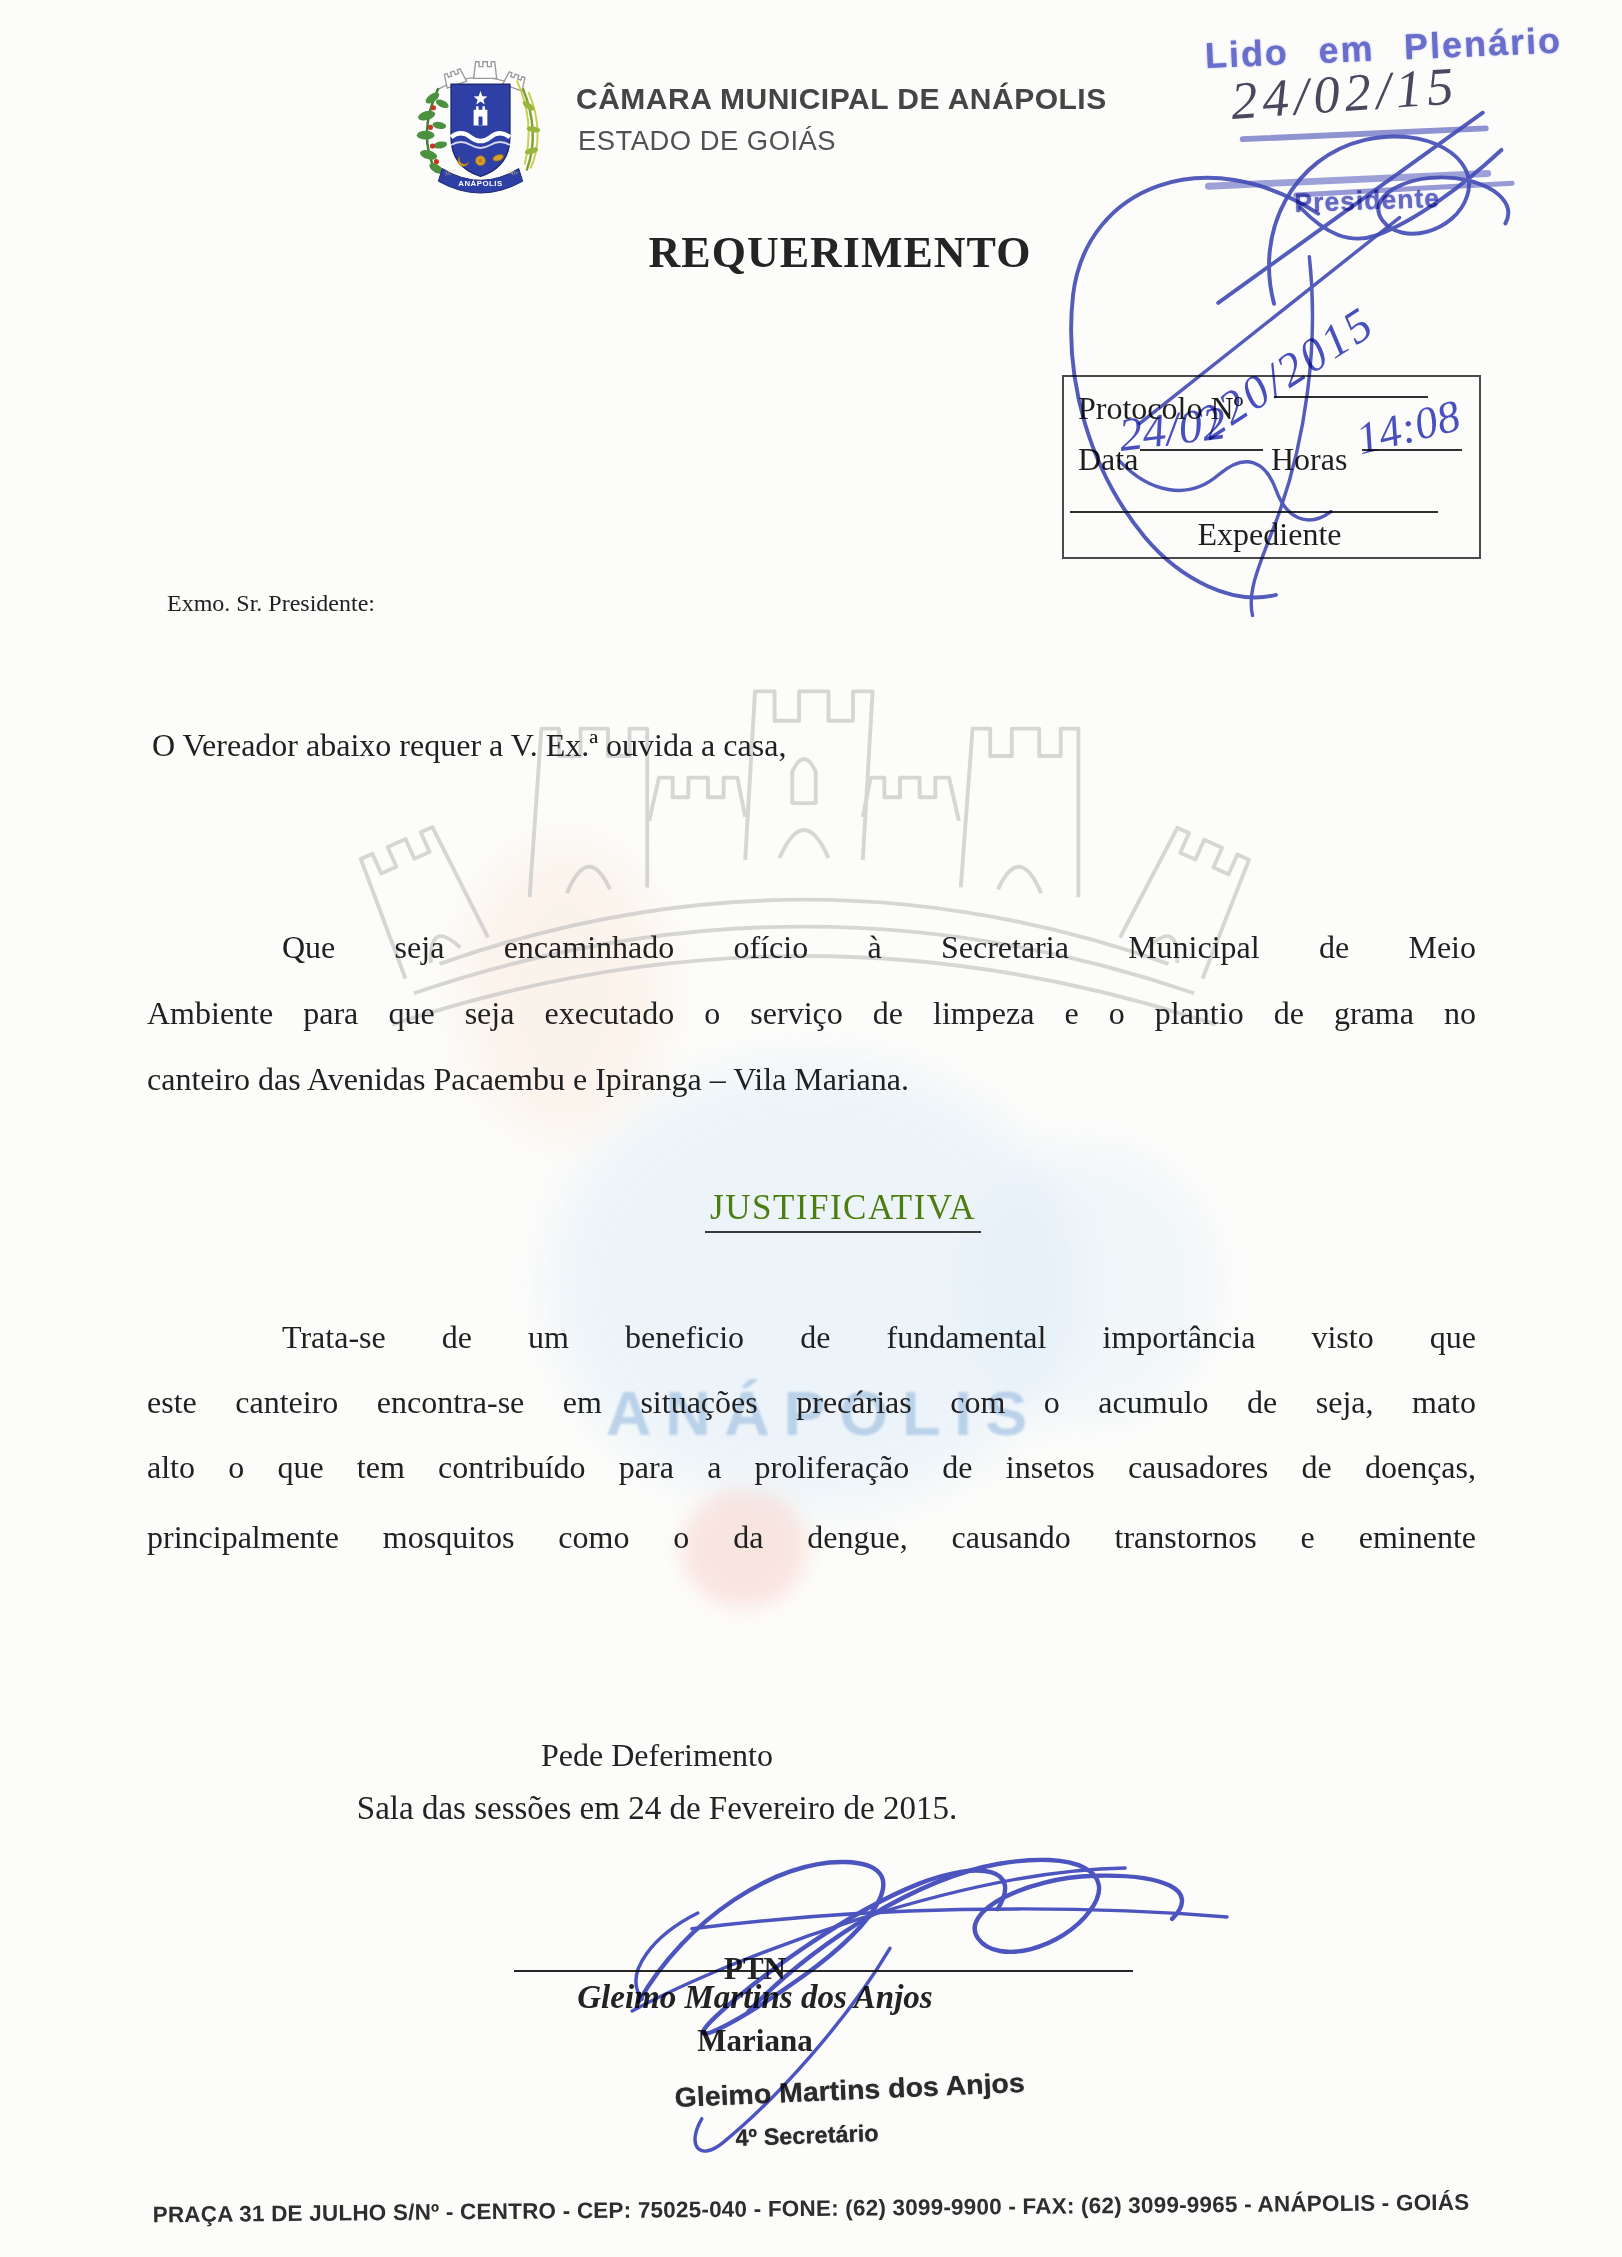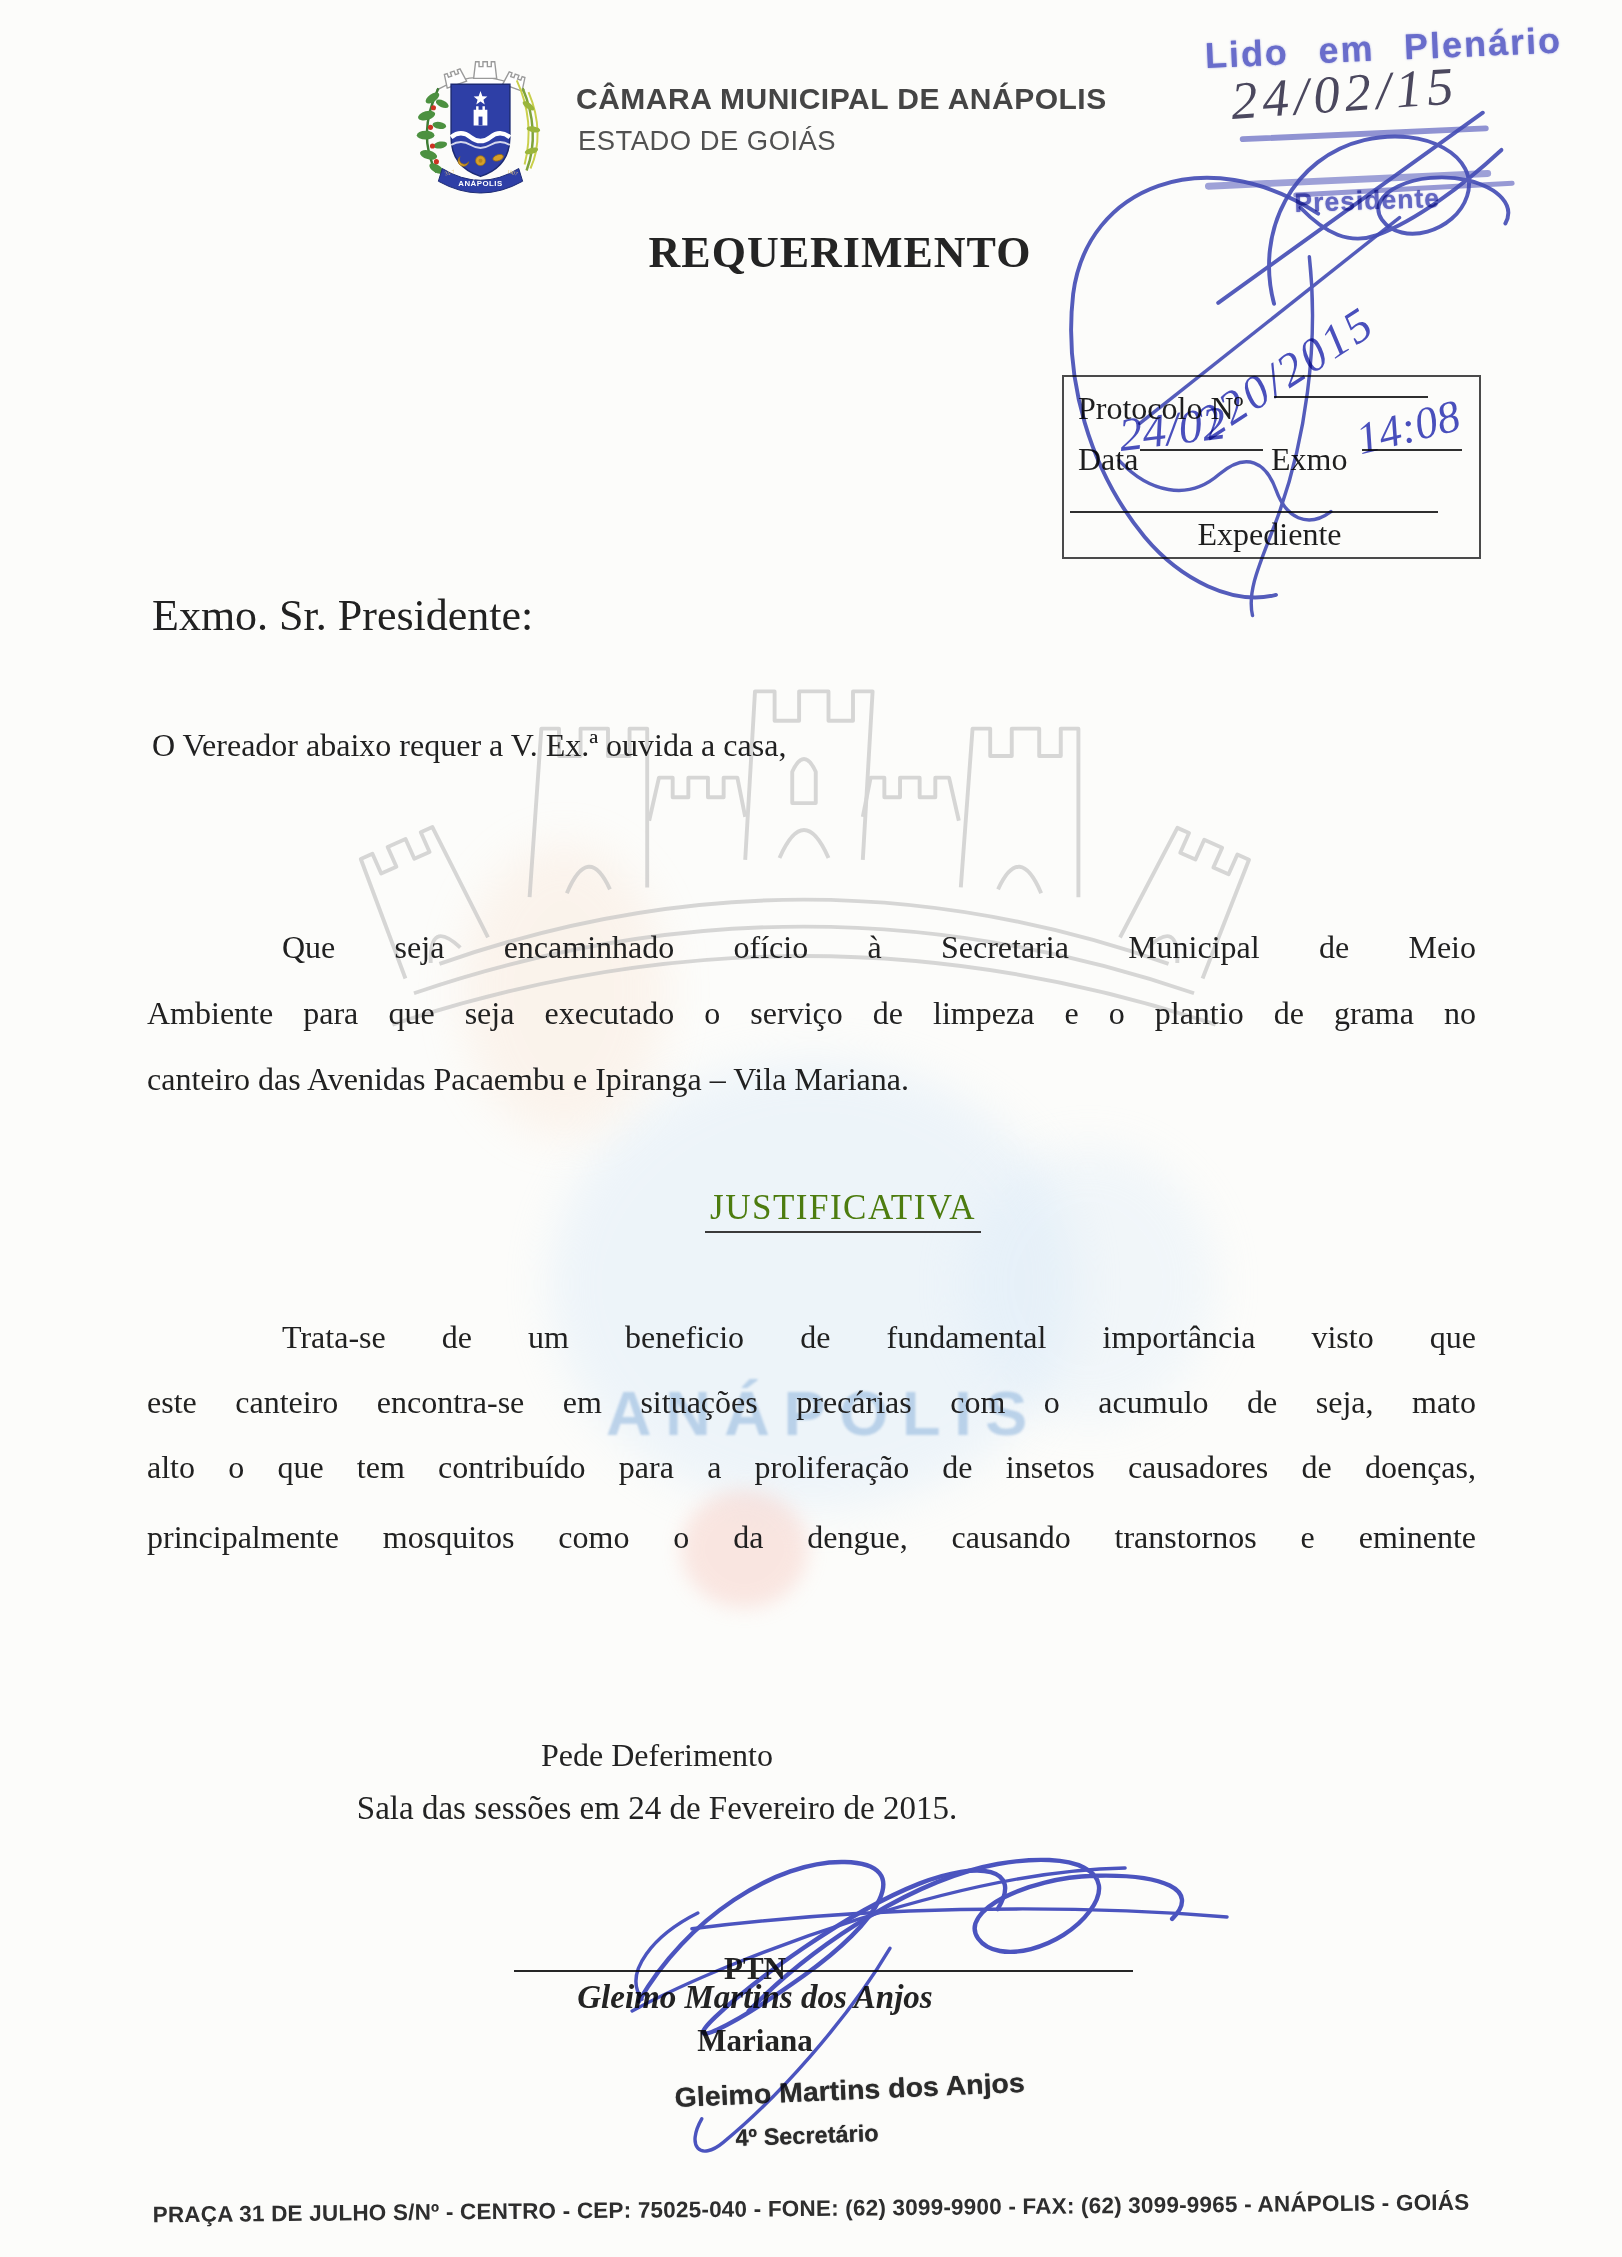--- a/index.html
+++ b/index.html
@@ -22,21 +22,21 @@
              font-size:44px;letter-spacing:1px;color:#242424;}
   
   #proto-box{left:1062px;top:375px;width:415px;height:180px;border:2px solid #4a4a4a;z-index:1;}
   .proto-label{position:absolute;font-size:32px;color:#1e1e1e;}
   .proto-rule{position:absolute;border-bottom:2px solid #2f2f2f;}
   
   .bodyline{position:absolute;left:147px;width:1329px;font-size:32px;color:#212121;
             white-space:nowrap;z-index:2;}
   .just{white-space:normal;text-align:justify;text-align-last:justify;}
   .indent{text-indent:135px;}
-  #salutation{left:152px;top:590px;font-size:44px;}
+  #salutation{left:167px;top:590px;font-size:24px;}
   #intro{left:152px;top:727px;font-size:32px;}
   #just-title{left:549px;top:1188px;width:588px;text-align:center;font-size:35px;
               letter-spacing:1.5px;color:#4d7c0f;z-index:2;}
   #just-title span{display:inline-block;border-bottom:2.9px solid #3a3a3a;padding:0 4.9px 2.9px;}
   #closing-1{left:118px;top:1737px;width:1078px;text-align:center;font-size:32px;z-index:2;}
   #closing-2{left:118px;top:1790px;width:1078px;text-align:center;font-size:33px;z-index:2;}
   
   #sig-rule{left:514px;top:1970px;width:619px;border-top:2.9px solid #262626;z-index:2;}
   #signer-name{left:412px;top:1979px;width:686px;text-align:center;font-size:33px;
                font-weight:bold;font-style:italic;z-index:2;}
@@ -177,21 +177,21 @@
   <div id="hand-lido-date" class="hand ink">24/02/15</div>
   <div id="presidente-stamp" class="abs ink">Presidente</div>
 
   <div id="doc-title" class="abs">REQUERIMENTO</div>
 
   <div id="proto-box" class="abs"></div>
   <div class="proto-label" style="left:1078px;top:390px;">Protocolo Nº</div>
   <div class="proto-rule" style="left:1274px;top:396px;width:154px;"></div>
   <div class="proto-label" style="left:1078px;top:441px;">Data</div>
   <div class="proto-rule" style="left:1140px;top:449px;width:123px;"></div>
-  <div class="proto-label" style="left:1271px;top:441px;">Exmo</div>
+  <div class="proto-label" style="left:1271px;top:441px;">Horas</div>
   <div class="proto-rule" style="left:1362px;top:449px;width:100px;"></div>
   <div class="proto-rule" style="left:1070px;top:511px;width:368px;"></div>
   <div class="proto-label" style="left:1062px;top:516px;width:415px;text-align:center;">Expediente</div>
   <div id="hand-proto" class="hand ink">220/2015</div>
   <div id="hand-data" class="hand ink">24/02</div>
   <div id="hand-horas" class="hand ink">14:08</div>
 
   <div id="salutation" class="bodyline">Exmo. Sr. Presidente:</div>
   <div class="bodyline just indent" style="top:929px;">Que seja encaminhado ofício à Secretaria Municipal de Meio</div>
 

